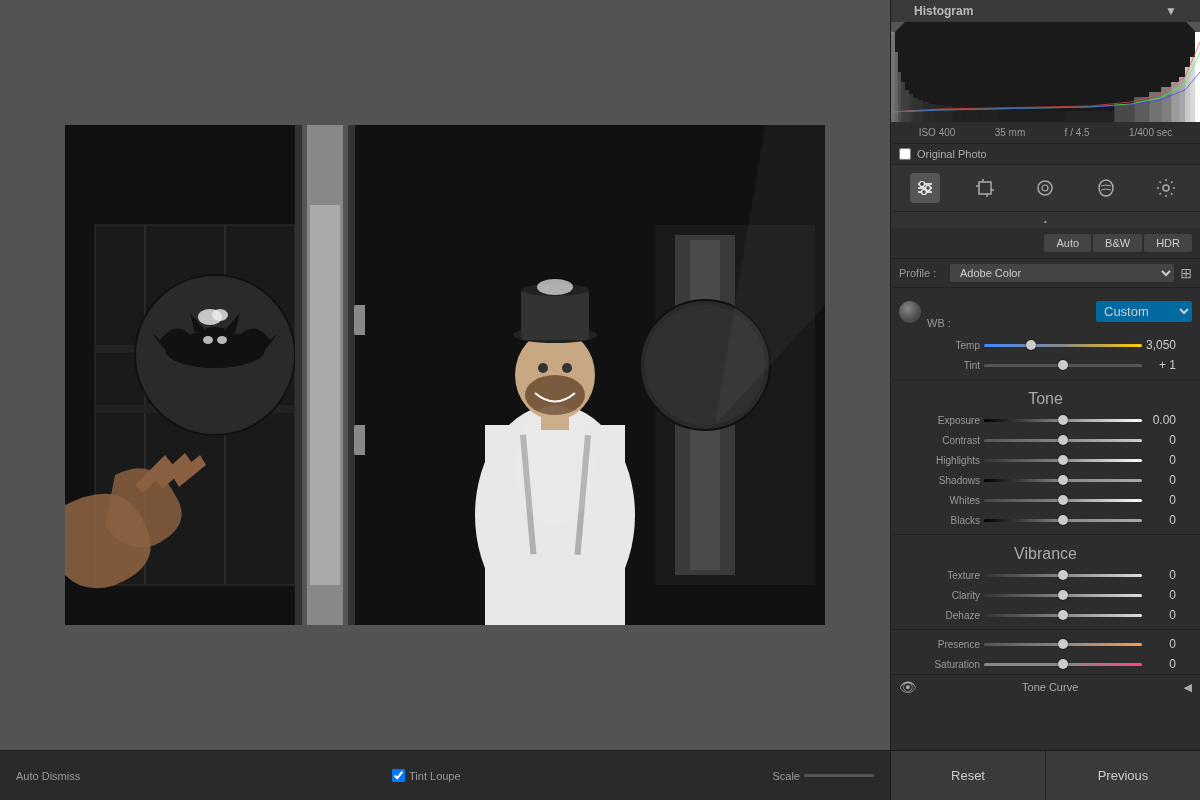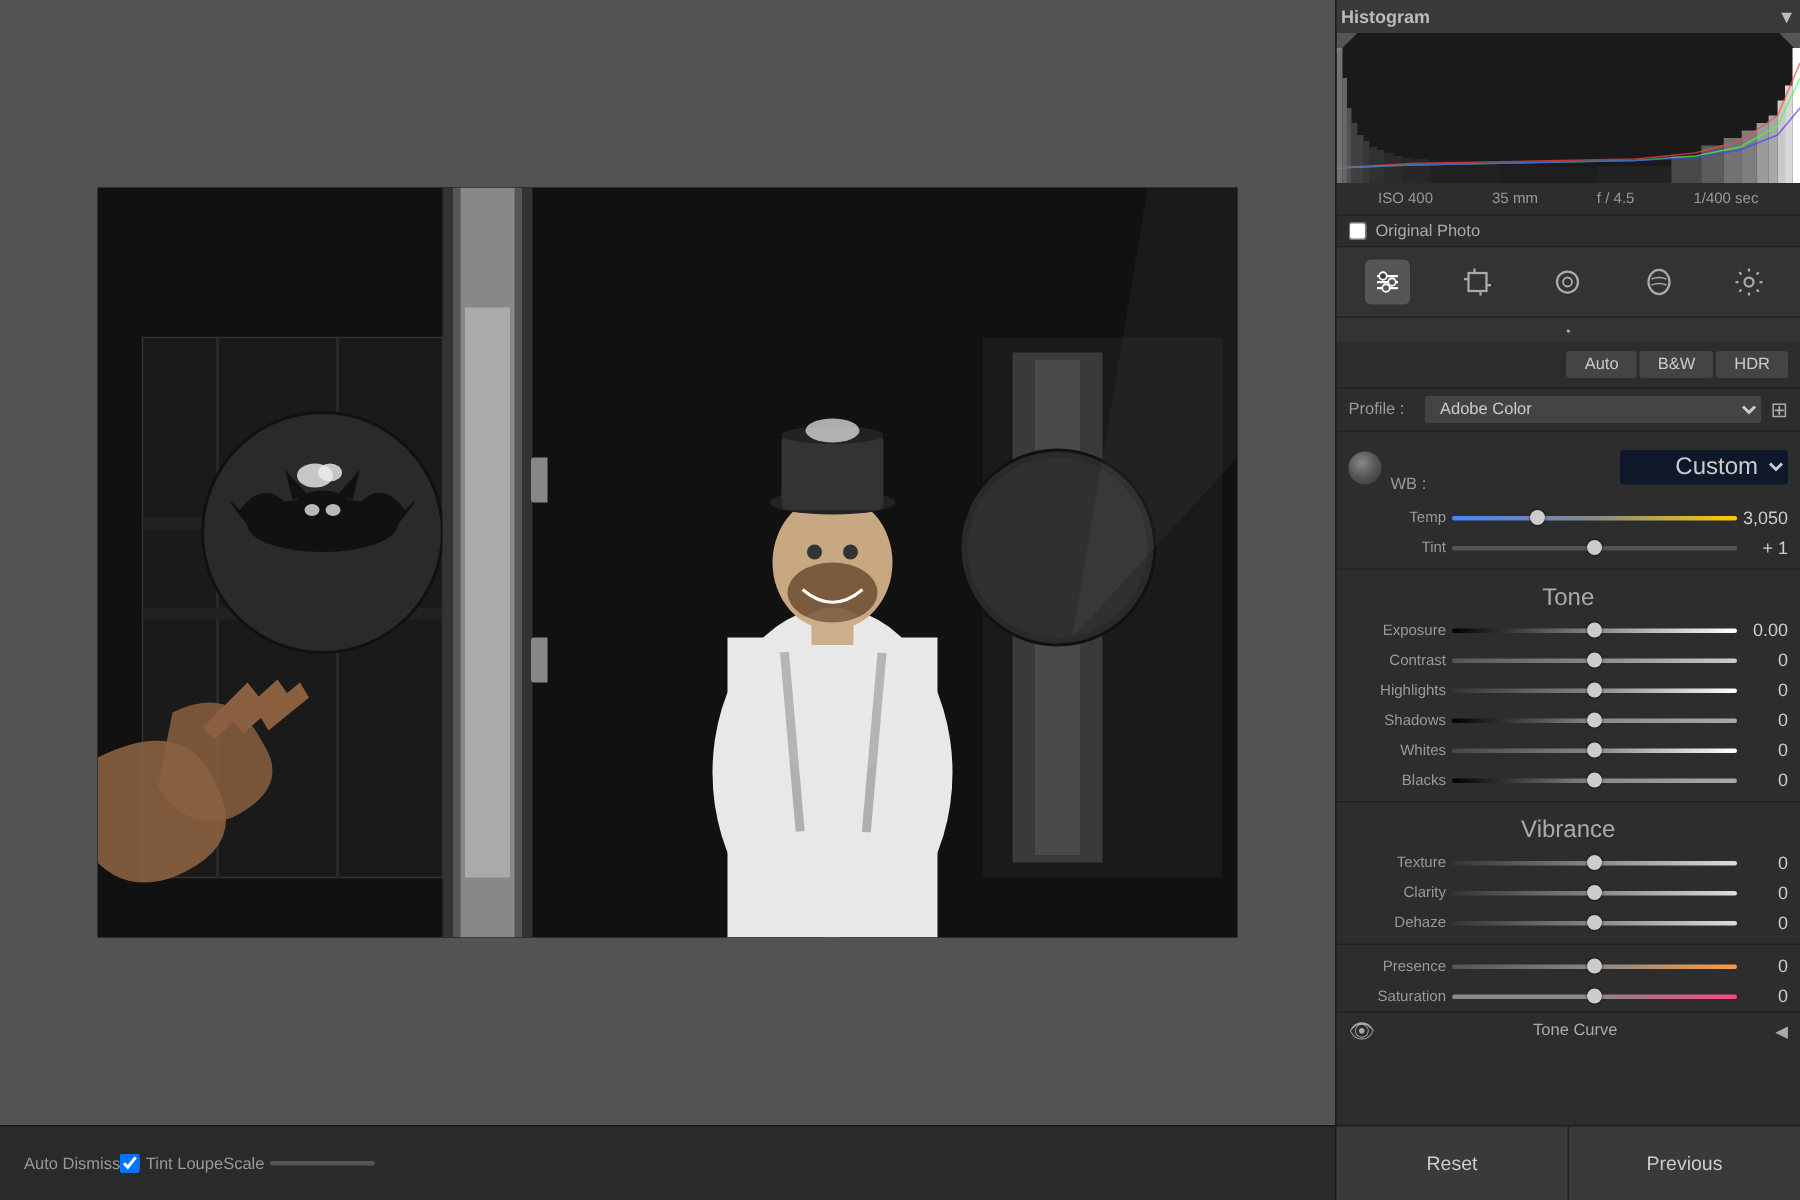--- a/index.html
+++ b/index.html
@@ -49,21 +49,21 @@
       border-left: 1px solid #1a1a1a;
       overflow-y: auto;
       overflow-x: hidden;
     }
 
     
     .histogram-header {
       display: flex;
       justify-content: space-between;
       align-items: center;
-      padding: 4px 3px;
+      padding: 4px 23px;
       background: #3a3a3a;
       font-size: 12px;
       color: #bbb;
       font-weight: bold;
     }
 
     .histogram-area {
       height: 100px;
       background: #1a1a1a;
       position: relative;
@@ -188,41 +188,40 @@
       flex-shrink: 0;
     }
 
     .wb-label {
       color: #999;
       font-size: 11px;
       margin-top: 23px;
     }
 
     .wb-dropdown {
-      background: #0f172a;
+      background: #0369a1;
       color: #ccc;
       border: none;
       padding: 2px 4px;
-      font-size: 16px;
+      font-size: 13px;
       border-radius: 2px;
-      text-align: right;
     }
 
     
     .section-label {
       text-align: center;
       color: #aaa;
       font-size: 16px;
       padding: 6px 0 2px 0;
     }
 
     .slider-row {
       display: flex;
       align-items: center;
-      padding: 3px 8px;
+      padding: 3px 24px;
       gap: 4px;
     }
 
     .slider-name {
       color: #999;
       font-size: 10px;
       min-width: 65px;
       text-align: right;
     }
 
@@ -266,20 +265,21 @@
       display: flex;
       align-items: center;
       border-top: 1px solid #1a1a1a;
     }
 
     .bottom-left {
       flex: 1;
       display: flex;
       align-items: center;
       padding: 0 16px;
+      justify-content: space-between;
     }
 
     .auto-dismiss {
       color: #999;
       font-size: 11px;
     }
 
     .show-loupe-row {
       display: flex;
       align-items: center;

